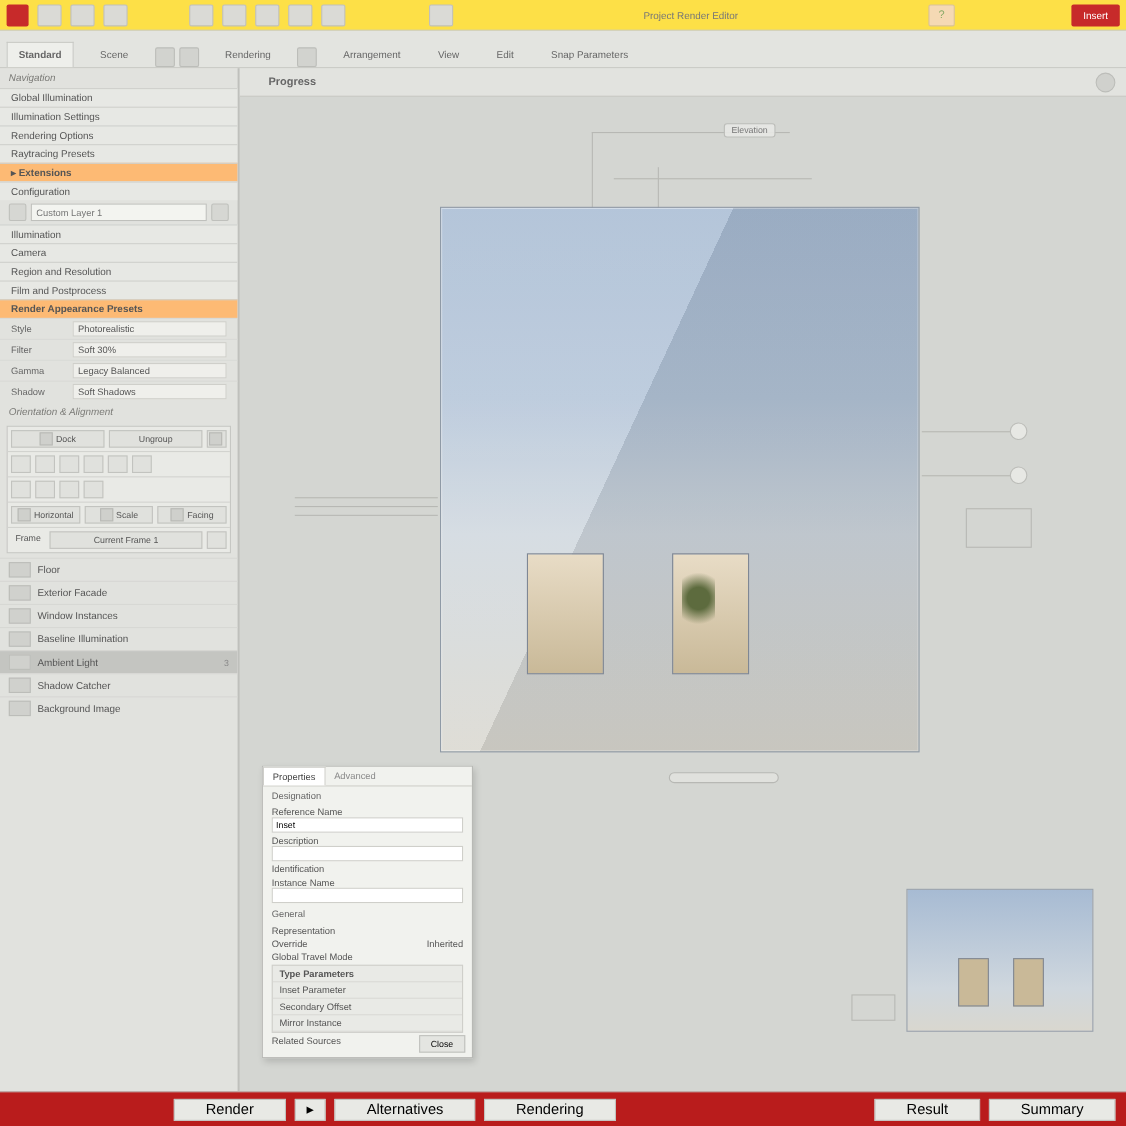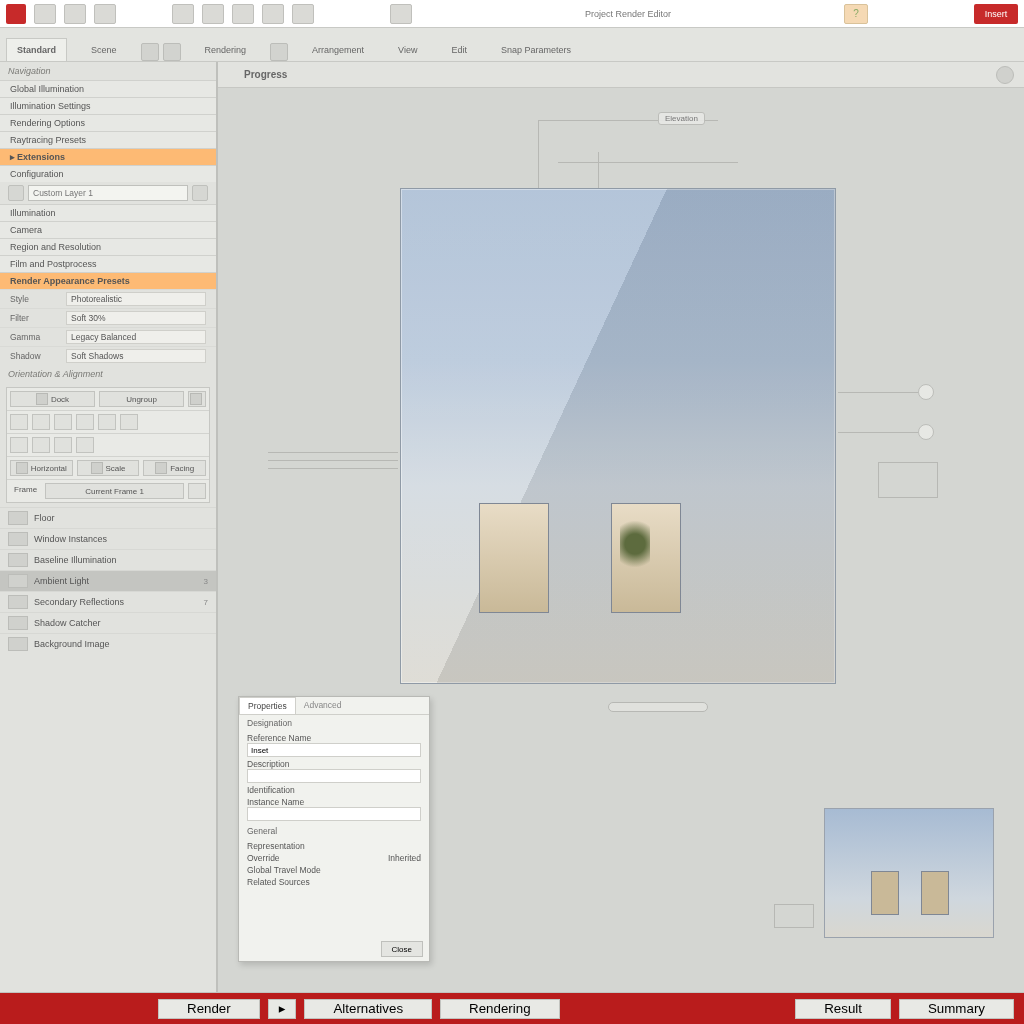--- a/index.html
+++ b/index.html
@@ -1,19 +1,19 @@
 <!DOCTYPE html>
 <html><head>
 <meta charset="utf-8">
 <style>
 * { box-sizing: border-box; margin: 0; padding: 0; font-family: "Segoe UI", Arial, sans-serif; }
 body { width: 1024px; height: 1024px; background: #d5d7d3; overflow: hidden; position: relative; color: #555; }
 
 
-.topbar { height: 28px; background: #ffffff; display: flex; align-items: center; padding: 0 6px; gap: 8px; border-bottom: 1px solid #c8c9c5; }
+.topbar { height: 28px; background: #fde047; display: flex; align-items: center; padding: 0 6px; gap: 8px; border-bottom: 1px solid #c8c9c5; }
 .logo    { width: 20px; height: 20px; background: #c72a2a; border-radius: 2px; }
 .topbar .ico { width: 22px; height: 20px; background: #dadad6; border: 1px solid #c0c0bc; border-radius: 2px; }
 .app-title { flex: 1; text-align: center; font-size: 9px; color: #777; }
 .help { width: 24px; height: 20px; background: #f5d9b4; border: 1px solid #d9c29a; border-radius: 2px; display:flex;align-items:center;justify-content:center;font-size:10px;color:#8a6; }
 .insert { width: 44px; height: 20px; background: #c72a2a; color: #fff; font-size: 9px; display:flex;align-items:center;justify-content:center;border-radius:2px; }
 
 .ribbon { height: 34px; background: #e3e4e0; display:flex; align-items:flex-end; padding: 0 6px; gap: 14px; border-bottom:1px solid #c8c9c5;}
 .ribbon .tab { font-size: 9px; color:#666; padding: 6px 10px 6px; }
 .ribbon .tab.active { background:#eeefeb; border:1px solid #c8c9c5; border-bottom:none; font-weight:600; }
 .ribbon .grp { display:flex; gap:4px; align-items:center; }
@@ -219,35 +219,34 @@
       </div>
     </div>
 
     <div class="objlist">
       <div class="item">
           <div class="thumb"></div>
           <span>Floor</span>
         </div>
       <div class="item">
           <div class="thumb"></div>
+          <span>Exterior Facade</span>
+        </div>
+      <div class="item">
+          <div class="thumb"></div>
           <span>Window Instances</span>
         </div>
       <div class="item">
           <div class="thumb"></div>
           <span>Baseline Illumination</span>
         </div>
       <div class="item sel">
           <div class="thumb"></div>
           <span>Ambient Light</span>
           <span class="cnt">3</span>
-        </div>
-      <div class="item">
-          <div class="thumb"></div>
-          <span>Secondary Reflections</span>
-          <span class="cnt">7</span>
         </div>
       <div class="item">
           <div class="thumb"></div>
           <span>Shadow Catcher</span>
         </div>
       <div class="item">
           <div class="thumb"></div>
           <span>Background Image</span>
         </div>
     </div>
@@ -303,20 +302,26 @@
       <div>Identification</div>
     </div>
   <div class="dfield"><div>Instance Name</div><input style=""></div>
   <div class="dsec">General</div>
   <div class="dfield">Representation</div>
   <div class="dfield" style="display:flex;justify-content:space-between">
       <span>Override</span>
       <span>Inherited</span>
     </div>
   <div class="dfield">Global Travel Mode</div>
+  <div class="dlist">
+    <div style="font-weight:600">Type Parameters</div>
+    <div>Inset Parameter</div>
+    <div>Secondary Offset</div>
+    <div>Mirror Instance</div>
+  </div>
   <div class="dfield">Related Sources</div>
   <button class="dbtn">Close</button>
 </div>
 
 <div class="footer">
   <div class="spacer"></div>
   <button class="fbtn">Render</button>
   <button class="fbtn sm">▸</button>
   <button class="fbtn">Alternatives</button>
   <button class="fbtn">Rendering</button>

